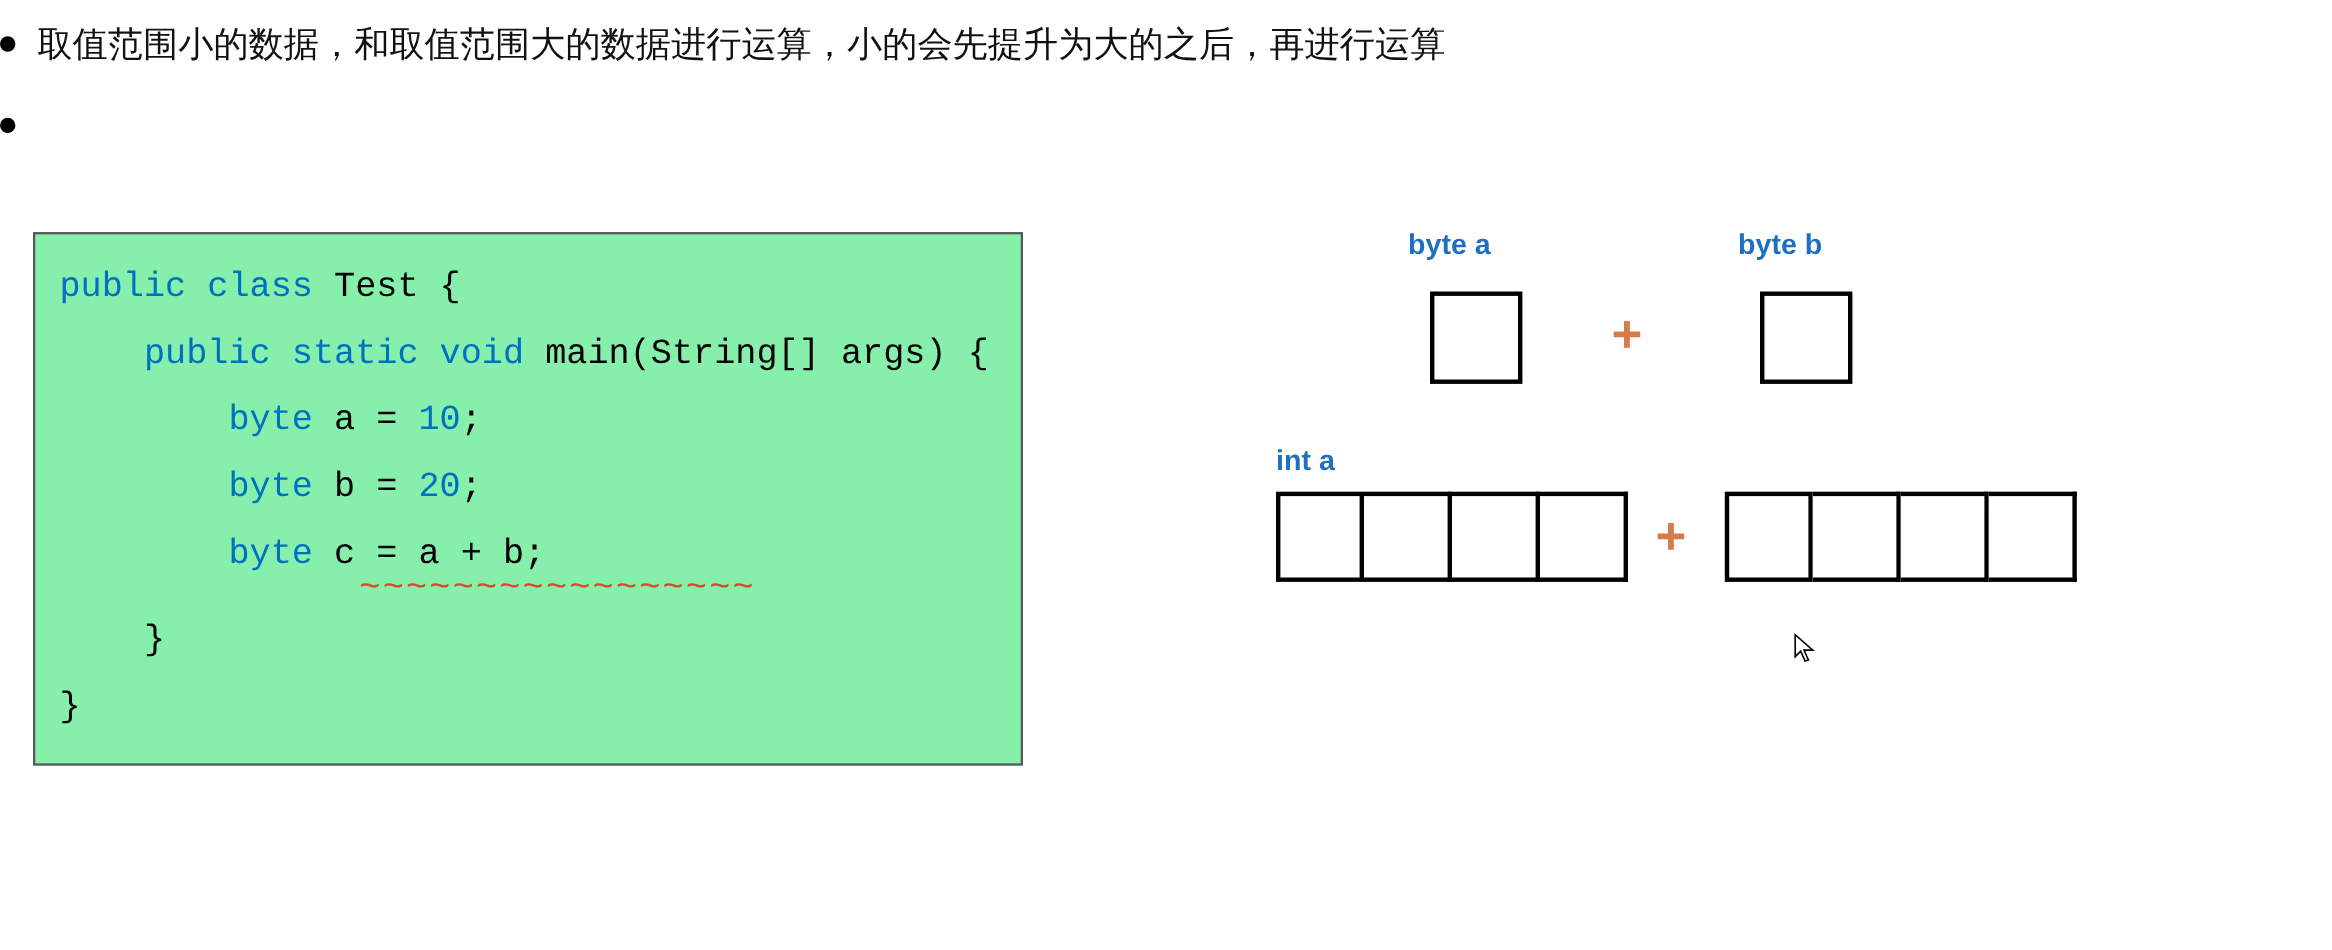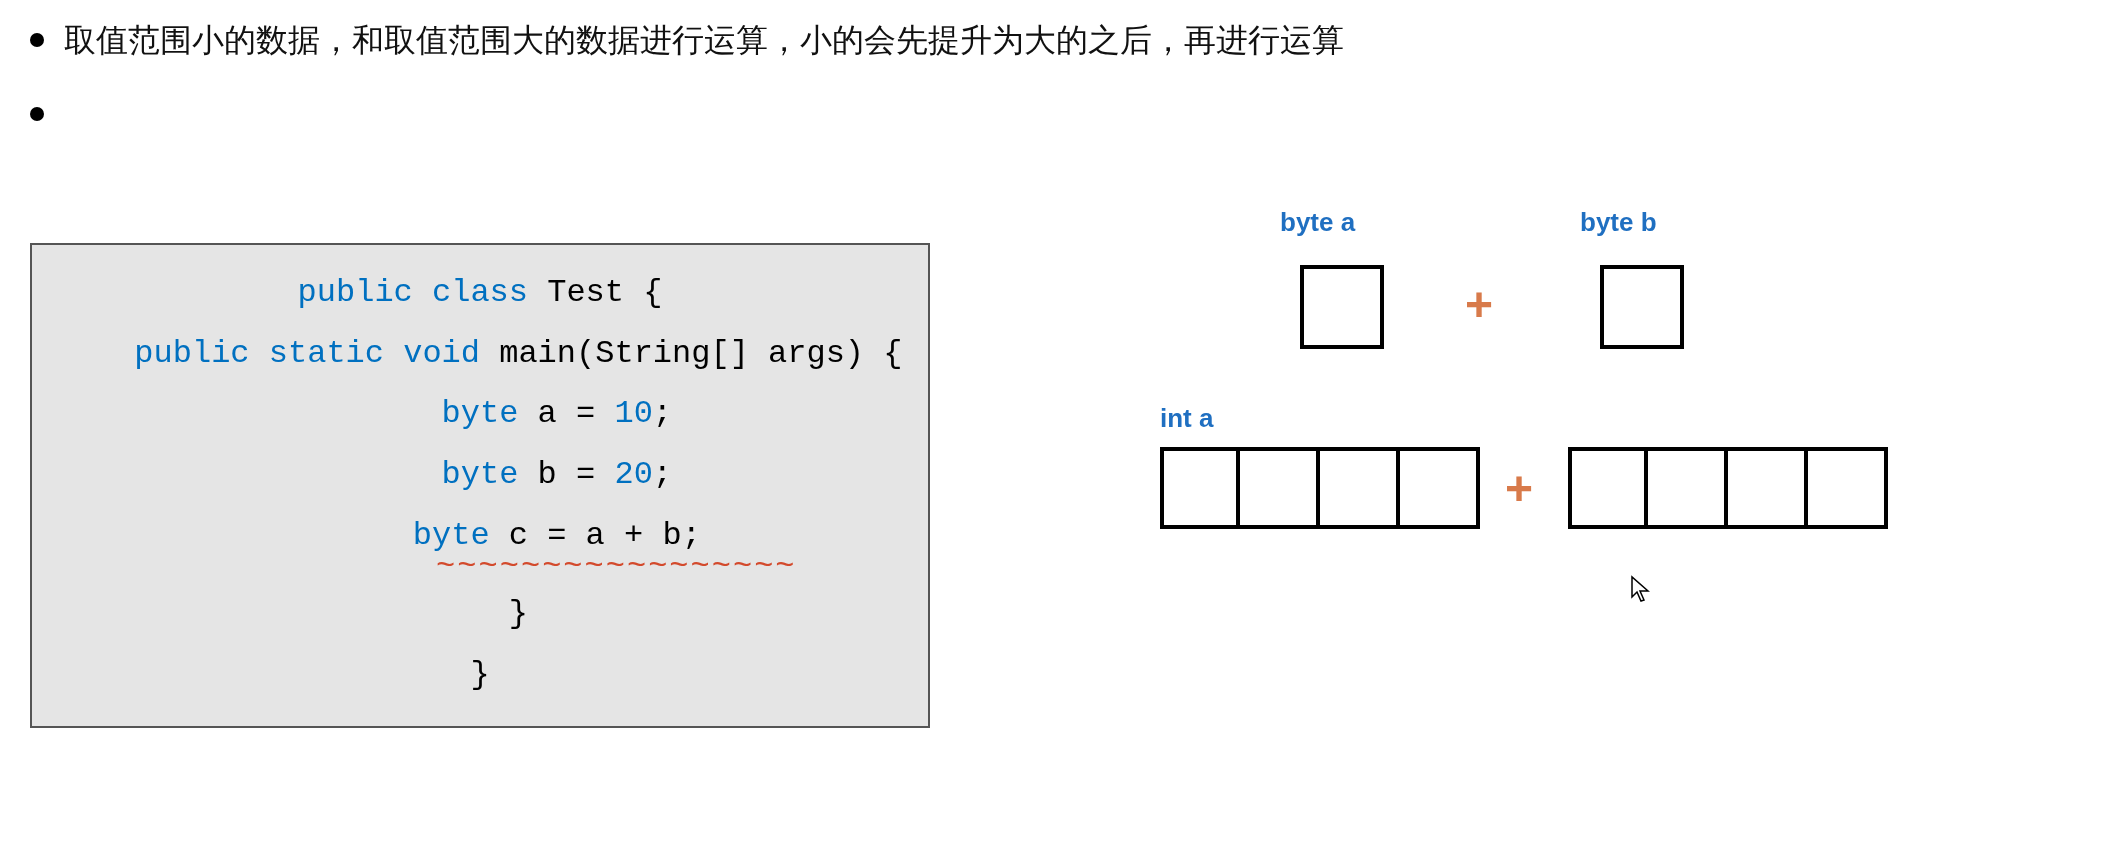--- a/index.html
+++ b/index.html
@@ -12,21 +12,20 @@
     color: #000;
   }
   .page {
     position: relative;
     width: 2120px;
     height: 864px;
     padding: 0;
   }
   .bullets {
     padding-top: 18px;
-    padding-left: 30px;
   }
   .bullet {
     display: flex;
     align-items: center;
     margin-bottom: 44px;
     font-size: 32px;
     line-height: 1.4;
     color: #111;
   }
   .bullet .dot {
@@ -39,27 +38,26 @@
   }
   .mono {
     font-family: Consolas, "Courier New", monospace;
   }
   .content-row {
     display: flex;
     align-items: flex-start;
   }
   .code-box {
     margin-left: 30px;
-    margin-top: 78px;
+    margin-top: 46px;
     width: 900px;
     border: 2px solid #555;
-    background: #e5e5e5;
+    background: #86efac;
     padding: 18px 22px 20px 22px;
     box-sizing: border-box;
-    text-align: center;
   }
   .code-box pre {
     margin: 0;
     font-family: Consolas, "Courier New", monospace;
     font-size: 32px;
     line-height: 1.9;
     white-space: pre;
   }
   .kw { color: #0070c0; }
   .num { color: #0070c0; }

